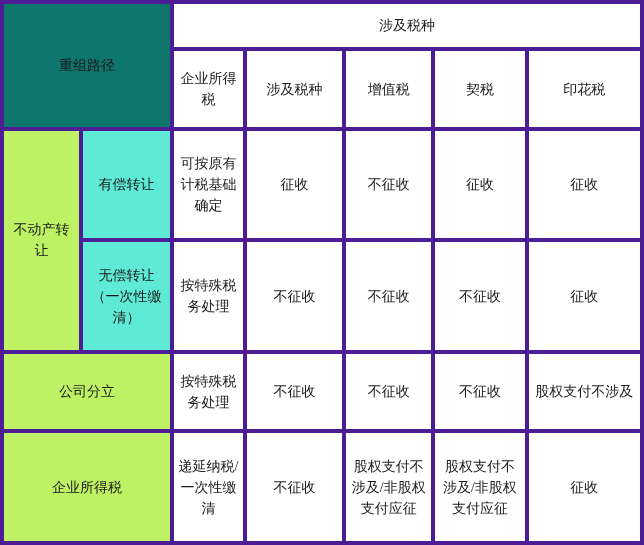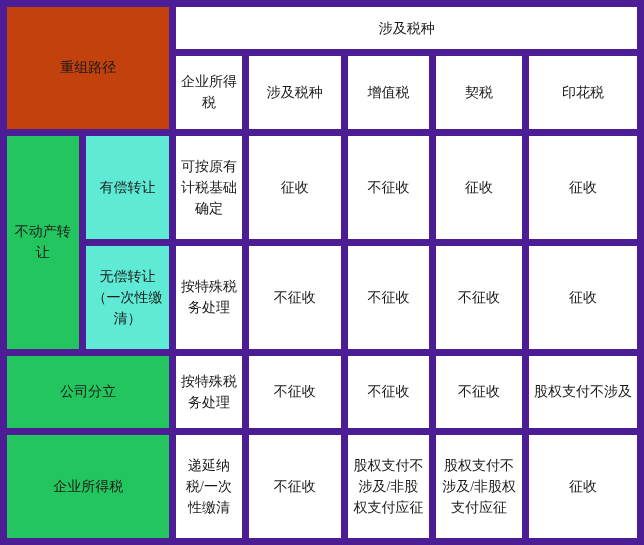--- a/index.html
+++ b/index.html
@@ -14,38 +14,38 @@
     color: #1a1a1a;
     overflow: hidden;
   }
   #tax-table {
     border-collapse: collapse;
     width: 644px;
     height: 545px;
     table-layout: fixed;
   }
   #tax-table td, #tax-table th {
-    border: 7px solid #4c1d95;
+    border: 4px solid #4c1d95;
     text-align: center;
     vertical-align: middle;
     font-weight: normal;
     font-size: 14px;
     line-height: 1.5;
     padding: 3px 4px;
     word-break: break-all;
   }
   .hdr-shade {
-    background: #c2410c;
+    background: #0f766e;
   }
   .hdr-top {
     background: #ffffff;
     font-size: 15px;
   }
   .rowhead {
-    background: #22c55e;
+    background: #bef264;
     font-size: 15px;
     font-weight: normal;
   }
   .rowhead-sub {
     background: #5eead4;
     font-size: 15px;
   }
   .cell {
     background: #ffffff;
     font-size: 14px;

